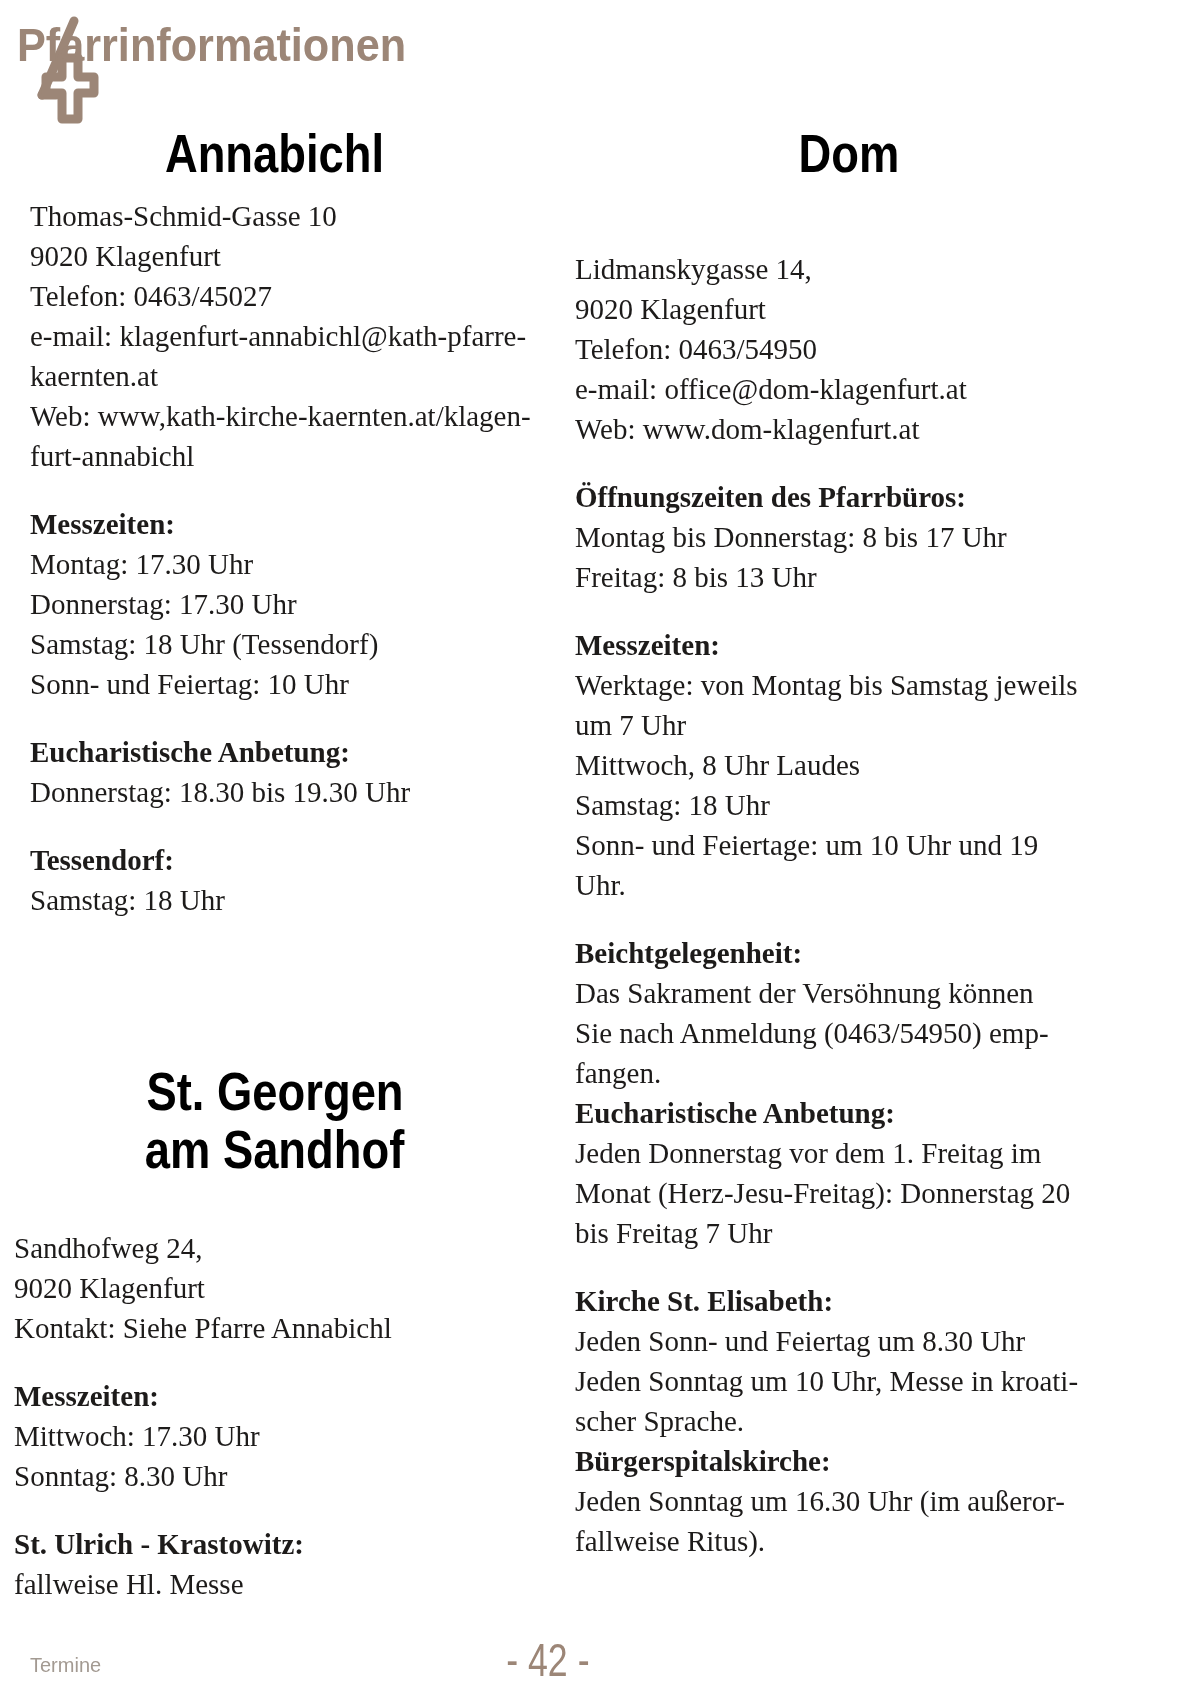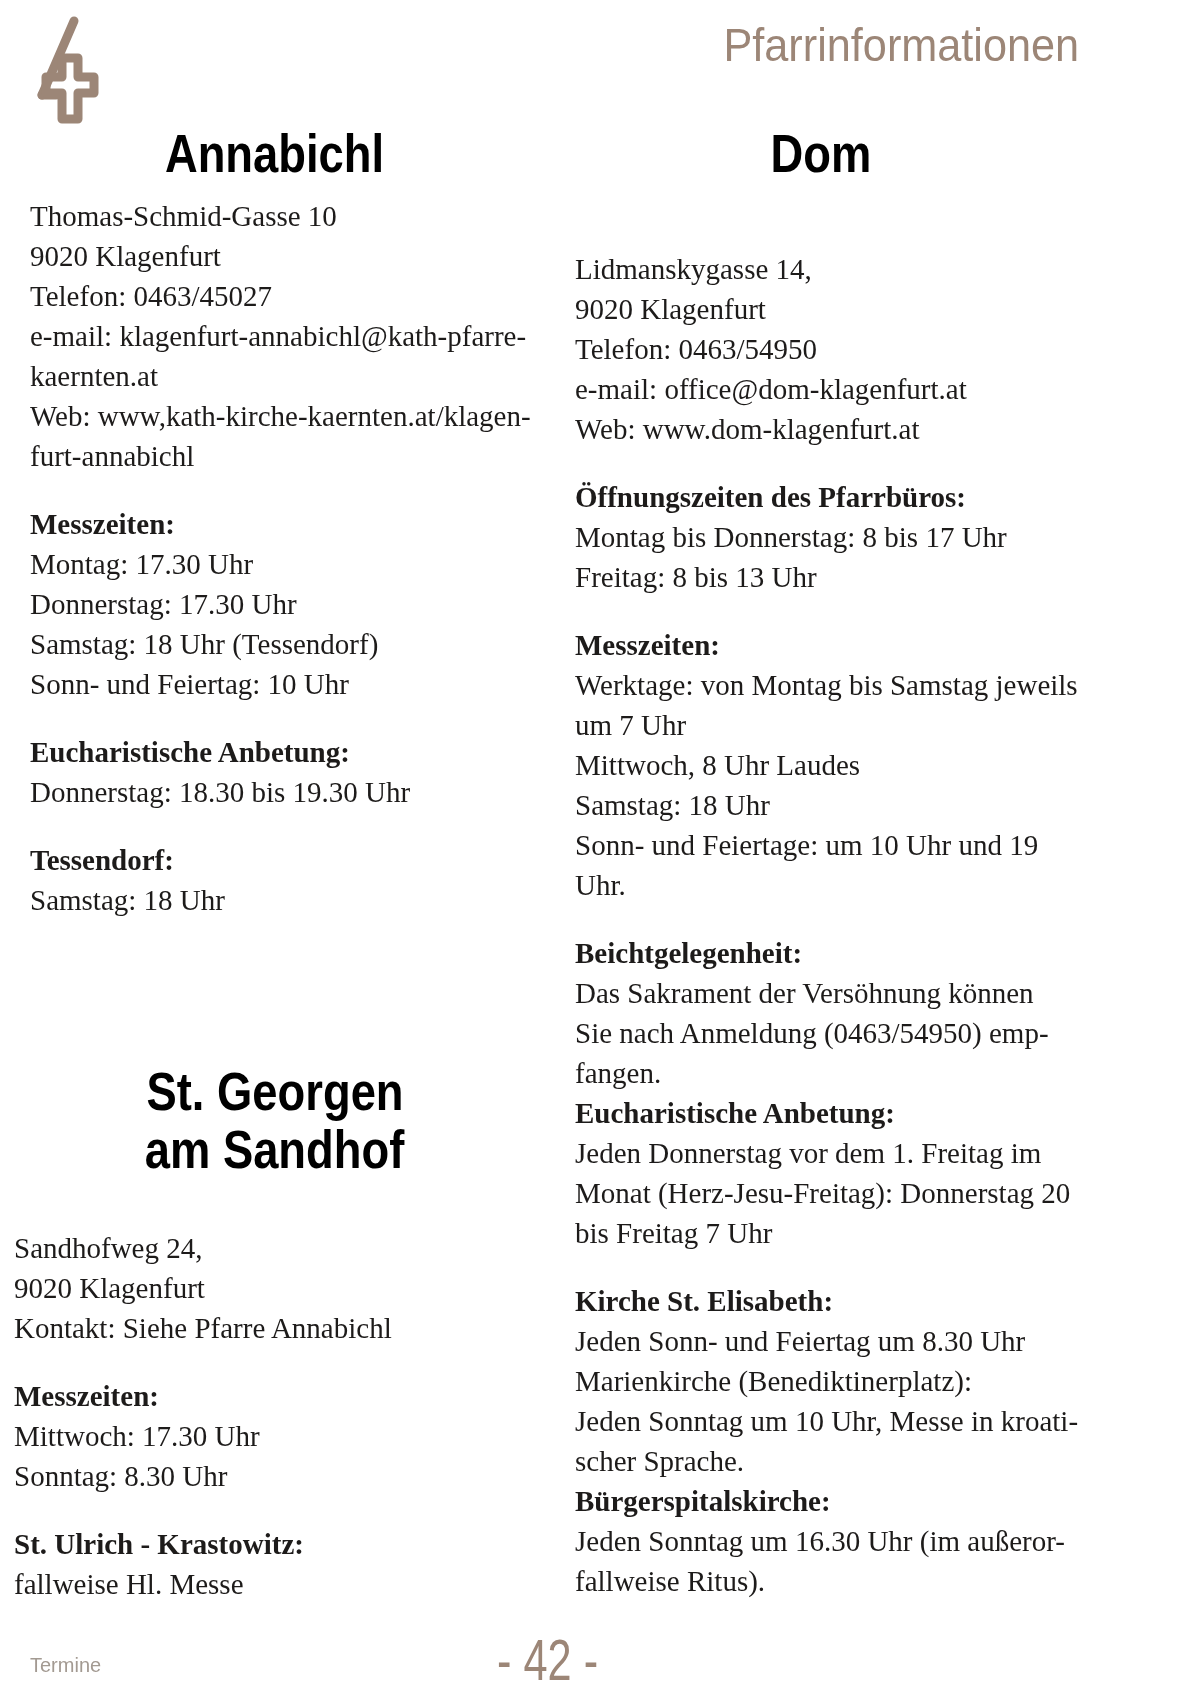--- a/index.html
+++ b/index.html
@@ -14,40 +14,40 @@
 
   
   .logo {
     position: absolute; left: 18px; top: 12px;
     width: 105px; height: 120px;
   }
 
   
   .page-title {
     position: absolute; left: 0; top: 16px; width: 1095px;
-    text-align: right;
-    font-family: "Liberation Sans", sans-serif;
-    font-weight: normal; font-size: 47px; line-height: 58px;
+    text-align: left;
+    font-family: "Liberation Sans", sans-serif;
+    font-weight: bold; font-size: 47px; line-height: 58px;
     color: #9c8677;
     margin: 0;
   }
   .page-title > span { display: inline-block; transform: scaleX(0.92); transform-origin: center; }
 
   
   .col-heading {
     position: absolute; width: 490px;
     text-align: center;
     font-family: "Liberation Sans", sans-serif;
     font-weight: bold; font-size: 54px; line-height: 58px;
     color: #000000;
     margin: 0;
   }
   .col-heading > span { display: inline-block; transform: scaleX(0.84); transform-origin: center; }
   #annabichl-heading { left: 30px; top: 124px; }
-  #dom-heading       { left: 576px; top: 124px; }
+  #dom-heading       { left: 604px; top: 124px; }
   #stgeorgen-heading { left: 30px; top: 1062px; }
 
   
   .text-col { position: absolute; font-size: 29px; line-height: 40px; }
   #col-annabichl  { left: 30px;  top: 196px;  width: 530px; }
   #col-dom        { left: 575px; top: 221px;  width: 545px; margin-top: 28px; }
   #col-stgeorgen  { left: 14px;  top: 1228px; width: 530px; }
 
   .block { margin: 0 0 28px 0; }
   .block:last-child { margin-bottom: 0; }
@@ -58,21 +58,21 @@
   .footer-label {
     position: absolute; left: 30px; top: 1650px;
     font-family: "Liberation Sans", sans-serif;
     font-size: 20px; line-height: 30px;
     color: #a39a92;
   }
   .footer-page {
     position: absolute; left: 0; top: 1632px; width: 1095px;
     text-align: center;
     font-family: "Liberation Sans", sans-serif;
-    font-size: 57px; line-height: 56px;
+    font-size: 47px; line-height: 56px;
     color: #9c8677;
   }
   .footer-page > span { display: inline-block; transform: scaleX(0.76); transform-origin: center; }
 </style>
 </head>
 <body>
 
 <svg class="logo" viewBox="0 0 105 120" fill="none" stroke="#9c8677" stroke-width="9" stroke-linecap="round" stroke-linejoin="round" aria-hidden="true">
   <path d="M56 9 L24 83"></path>
   <path d="M24 83 L38 83"></path>
@@ -195,21 +195,20 @@
         <div class="line">Jeden Donnerstag vor dem 1. Freitag im</div>
         <div class="line">Monat (Herz-Jesu-Freitag): Donnerstag 20</div>
         <div class="line">bis Freitag 7 Uhr</div>
       </div>
   </div>
 
   <div class="block">
     <div class="block-title">Kirche St. Elisabeth:</div>
     <div>
         <div class="line">Jeden Sonn- und Feiertag um 8.30 Uhr</div>
-        <div class="line">Marienkirche (Benediktinerplatz):</div>
         <div class="line">Jeden Sonntag um 10 Uhr, Messe in kroati-</div>
         <div class="line">scher Sprache.</div>
       </div>
     <div class="block-title">Bürgerspitalskirche:</div>
     <div>
         <div class="line">Jeden Sonntag um 16.30 Uhr (im außeror-</div>
         <div class="line">fallweise Ritus).</div>
       </div>
   </div>
 </div>

